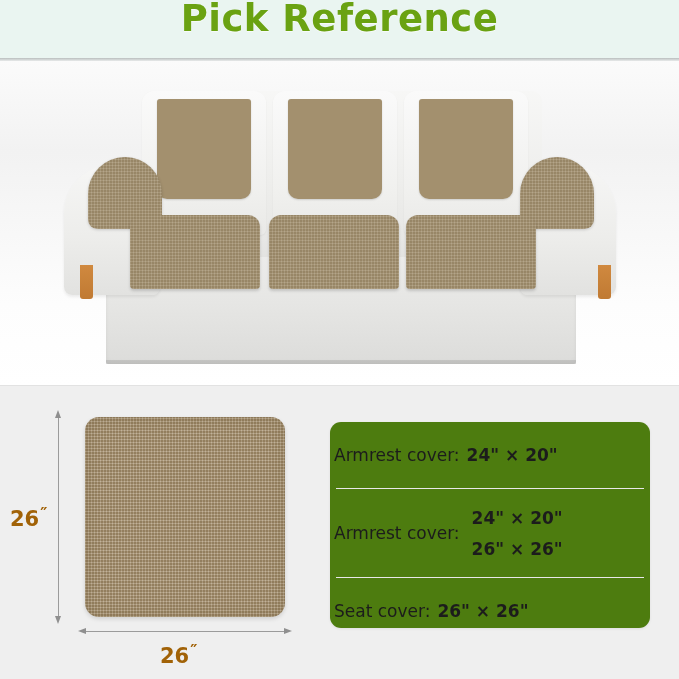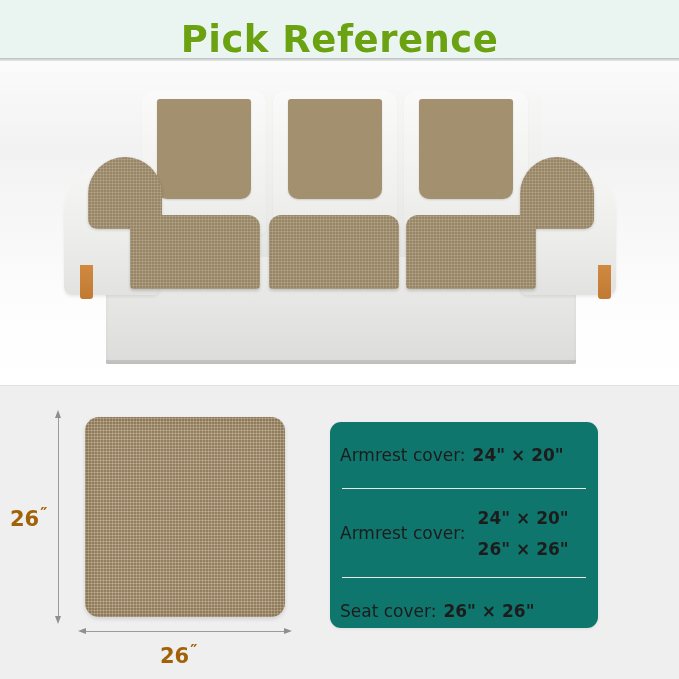--- a/index.html
+++ b/index.html
@@ -21,21 +21,21 @@
   }
 
   
   .header {
     position: absolute;
     left: 0; top: 0;
     width: 679px;
     height: 58px;
     background: #eaf5f1;
     display: flex;
-    align-items: flex-end;
+    align-items: flex-start;
     justify-content: center;
   }
   .header-title {
     font-family: "DejaVu Sans", sans-serif;
     font-size: 37px;
     font-weight: bold;
     color: #6aa212;
     letter-spacing: 0.5px;
     line-height: 1;
     text-shadow: 0 1px 0 rgba(255,255,255,0.6);
@@ -249,27 +249,27 @@
     margin-left: 1px;
     letter-spacing: -1px;
   }
   .dim-label.v { left: 10px; top: 118px; }
   .dim-label.h { left: 160px; top: 255px; }
 
   
   .spec-card {
     position: absolute;
     left: 330px; top: 36px;
-    width: 268px;
+    width: 320px;
     height: 206px;
-    background: #0f766e;
+    background: #4d7c0f;
     border-radius: 11px;
     box-shadow: 0 1px 3px rgba(0,0,0,0.07);
     box-sizing: border-box;
-    padding: 0 10px;
+    padding: 0 4px;
   }
   .spec-row {
     display: flex;
     align-items: center;
     height: 66px;
     font-family: "DejaVu Sans", sans-serif;
     font-size: 17px;
     color: #1c1c1c;
     white-space: nowrap;
   }

